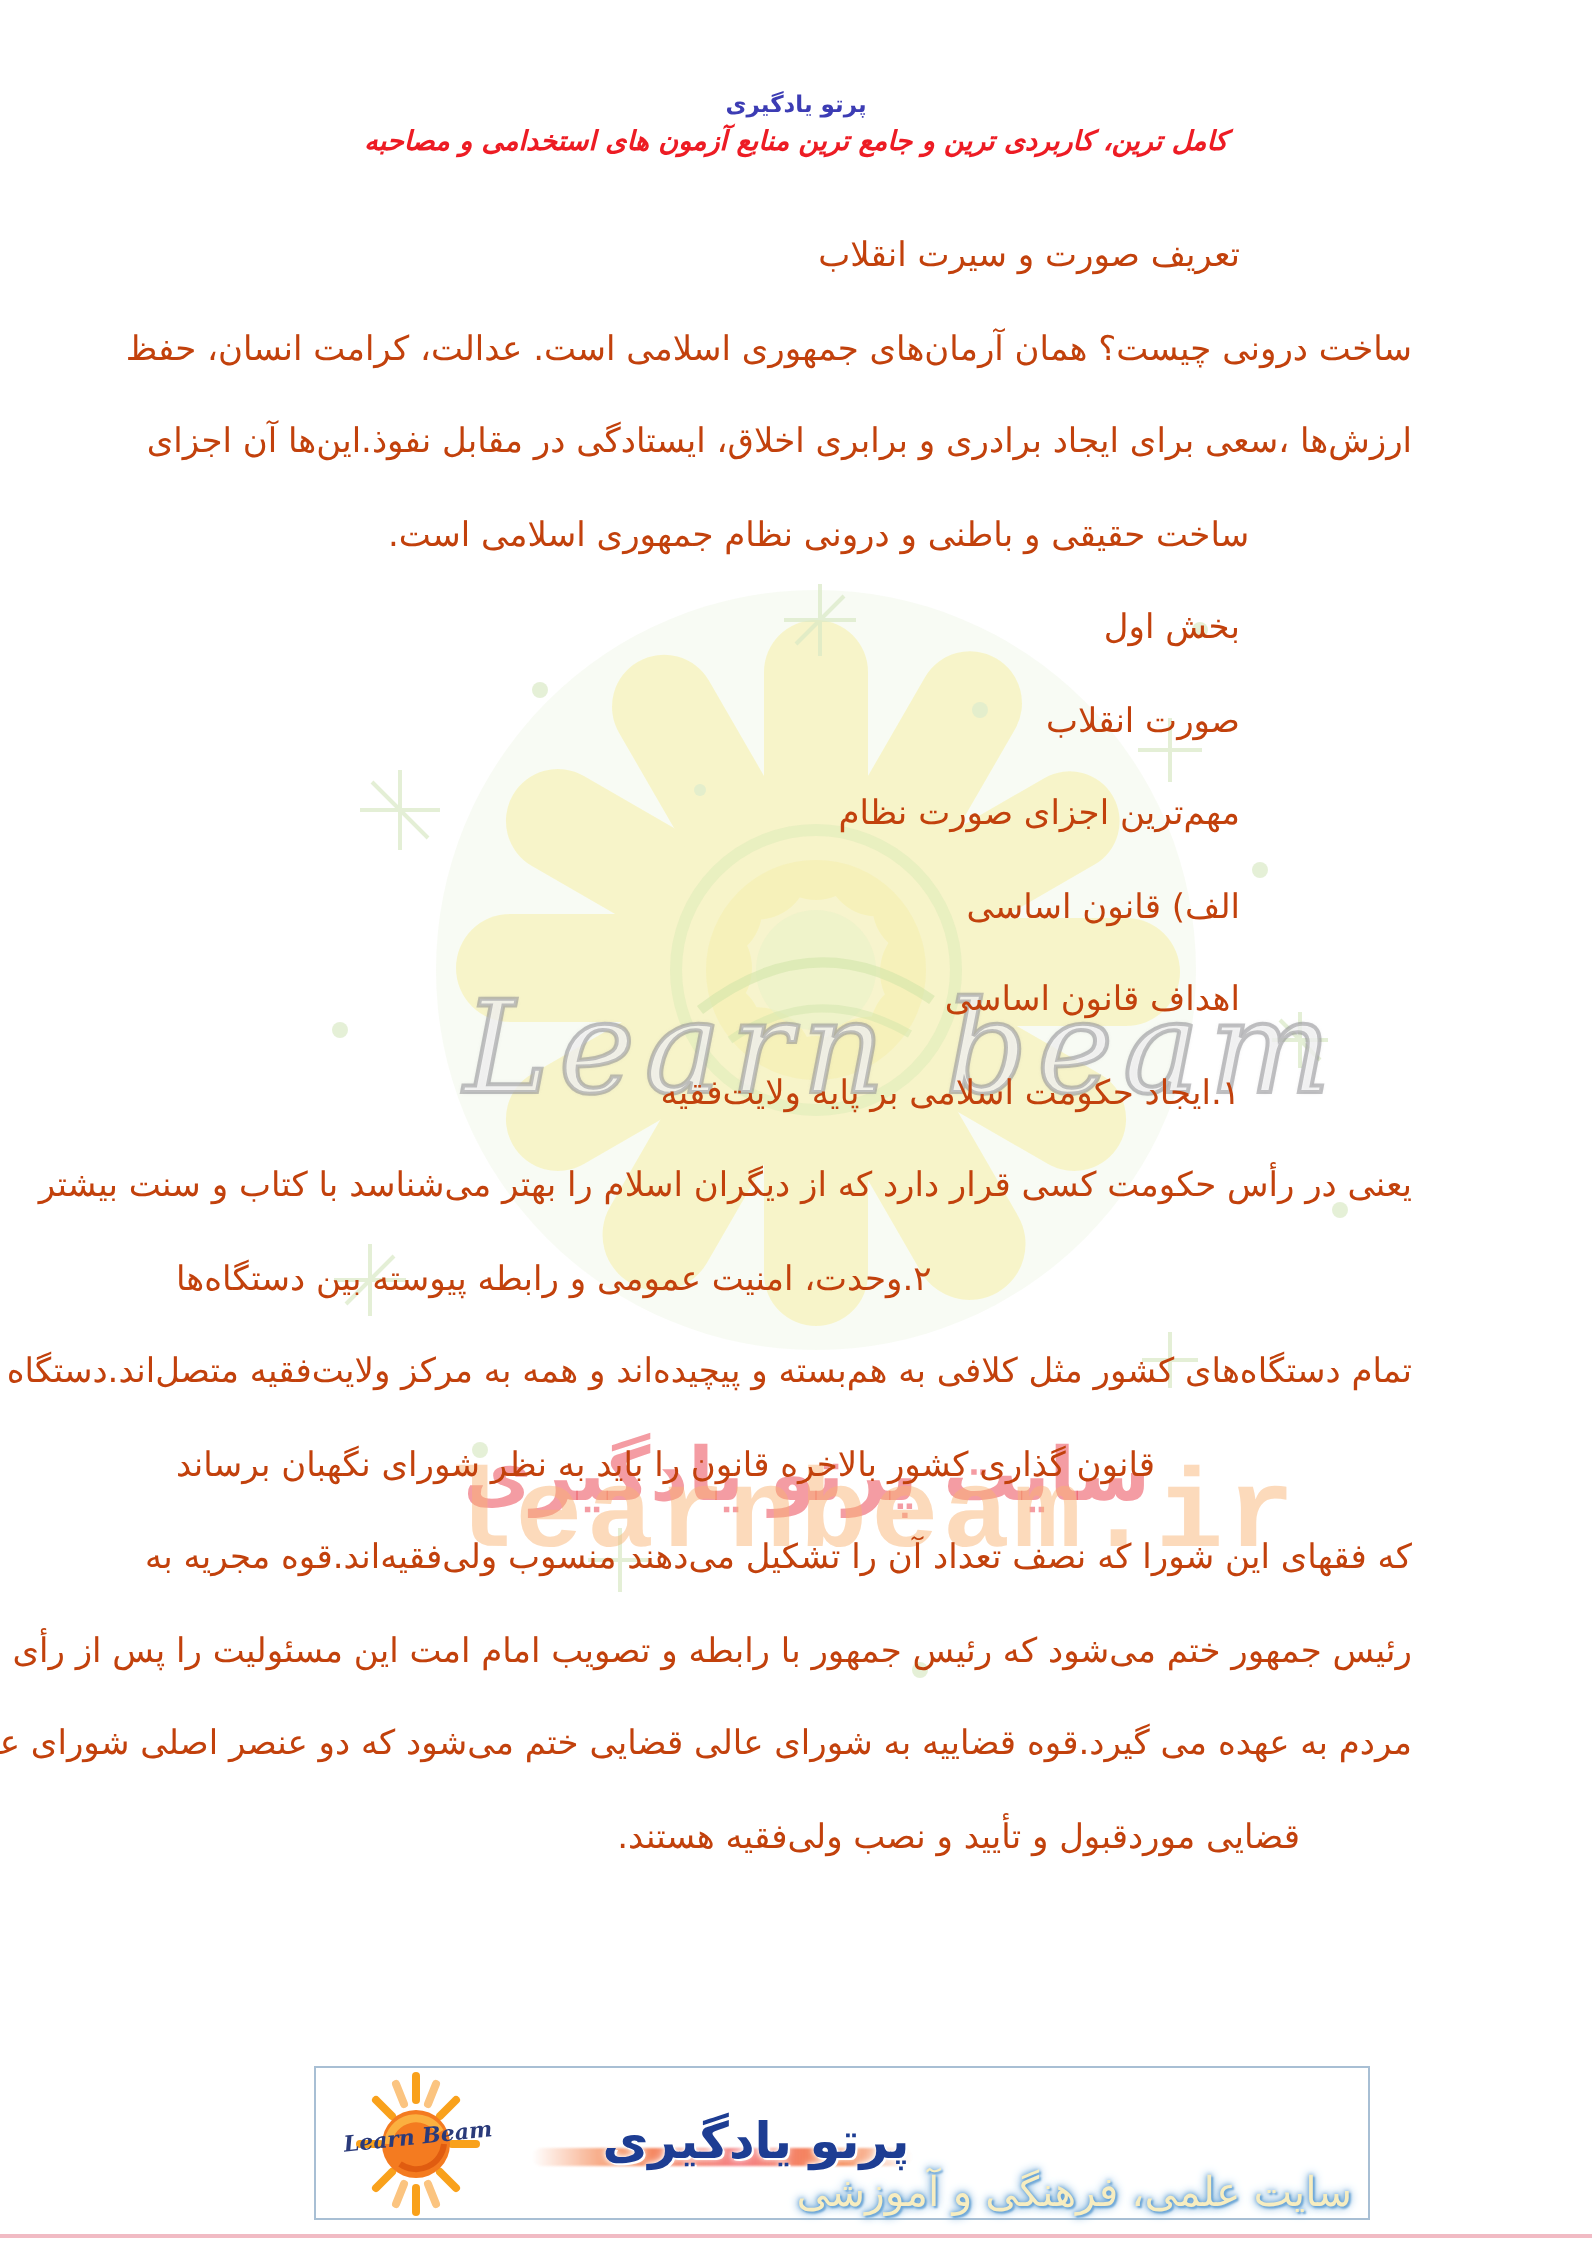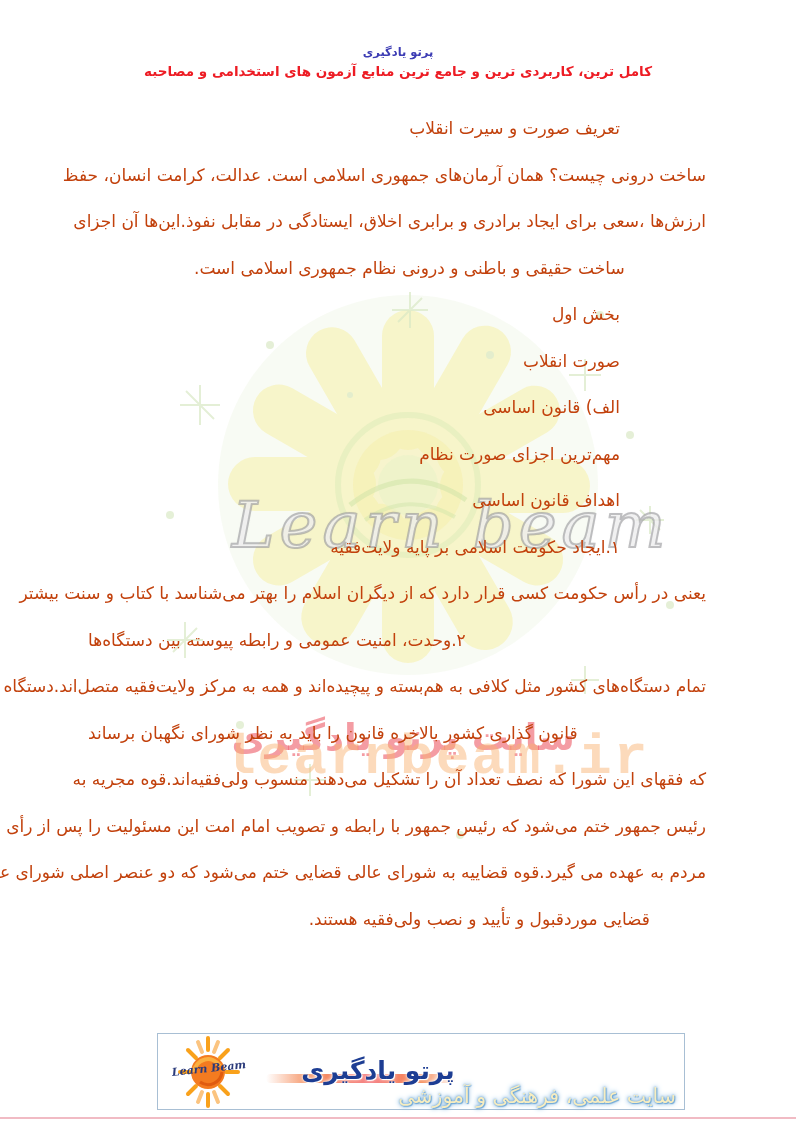--- a/index.html
+++ b/index.html
@@ -4,21 +4,21 @@
 <style>
   html,body{margin:0;padding:0;}
   body{
     width:796px;height:1125px;position:relative;overflow:hidden;
     background:#ffffff;
     font-family:"DejaVu Sans","Liberation Sans",sans-serif;
   }
   
   .hdr{position:absolute;left:0;width:796px;text-align:center;}
   .hdr-site{top:45px;font-size:11.5px;color:#3c3cb4;font-weight:bold;}
-  .hdr-tag{top:63px;font-size:13.5px;color:#ed1c24;font-weight:bold;}
+  .hdr-tag{top:63px;font-size:13.5px;color:#ed1c24;font-weight:bold;font-style:italic;}
   
   .wm-flower{position:absolute;left:110px;top:255px;width:590px;height:610px;z-index:1;pointer-events:none;}
   .wm-script{
     position:absolute;left:232px;top:488px;z-index:2;
     font-family:"DejaVu Serif","Liberation Serif",serif;font-style:italic;
     font-size:64px;letter-spacing:5px;color:rgba(255,255,255,0.66);
     -webkit-text-stroke:2px rgba(145,145,150,0.55);
     text-shadow:0 0 2px rgba(150,150,155,0.4);
     white-space:nowrap;
   }
@@ -179,22 +179,22 @@
 <div class="wm-red">سایت پرتو یادگیری</div>
 <div class="wm-orange">learnbeam.ir</div>
 
 <div class="doc">
   <div class="ln r" style="padding-right:86px">تعریف صورت و سیرت انقلاب</div>
   <div class="ln j">ساخت درونی چیست؟ همان آرمان‌های جمهوری اسلامی است. عدالت، کرامت انسان، حفظ</div>
   <div class="ln j">ارزش‌ها ،سعی برای ایجاد برادری و برابری اخلاق، ایستادگی در مقابل نفوذ.این‌ها آن اجزای</div>
   <div class="ln l" style="padding-left:108px">ساخت حقیقی و باطنی و درونی نظام جمهوری اسلامی است.</div>
   <div class="ln r" style="padding-right:86px">بخش اول</div>
   <div class="ln r" style="padding-right:86px">صورت انقلاب</div>
+  <div class="ln r" style="padding-right:86px">مهم‌ترین اجزای صورت نظام</div>
   <div class="ln r" style="padding-right:86px">الف) قانون اساسی</div>
-  <div class="ln r" style="padding-right:86px">مهم‌ترین اجزای صورت نظام</div>
   <div class="ln r" style="padding-right:86px">اهداف قانون اساسی</div>
   <div class="ln r" style="padding-right:86px">۱.ایجاد حکومت اسلامی بر پایه ولایت‌فقیه</div>
   <div class="ln j">یعنی در رأس حکومت کسی قرار دارد که از دیگران اسلام را بهتر می‌شناسد با کتاب و سنت بیشتر</div>
   <div class="ln l" style="padding-left:2px">۲.وحدت، امنیت عمومی و رابطه پیوسته بین دستگاه‌ها</div>
   <div class="ln j">تمام دستگاه‌های کشور مثل کلافی به هم‌بسته و پیچیده‌اند و همه به مرکز ولایت‌فقیه متصل‌اند.دستگاه</div>
   <div class="ln l" style="padding-left:2px">قانون گذاری کشور بالاخره قانون را باید به نظر شورای نگهبان برساند</div>
   <div class="ln j">که فقهای این شورا که نصف تعداد آن را تشکیل می‌دهند منسوب ولی‌فقیه‌اند.قوه مجریه به</div>
   <div class="ln j">رئیس جمهور ختم می‌شود که رئیس جمهور با رابطه و تصویب امام امت این مسئولیت را پس از رأی</div>
   <div class="ln j">مردم به عهده می گیرد.قوه قضاییه به شورای عالی قضایی ختم می‌شود که دو عنصر اصلی شورای عالی</div>
   <div class="ln r" style="padding-right:56px">قضایی موردقبول و تأیید و نصب ولی‌فقیه هستند.</div>

